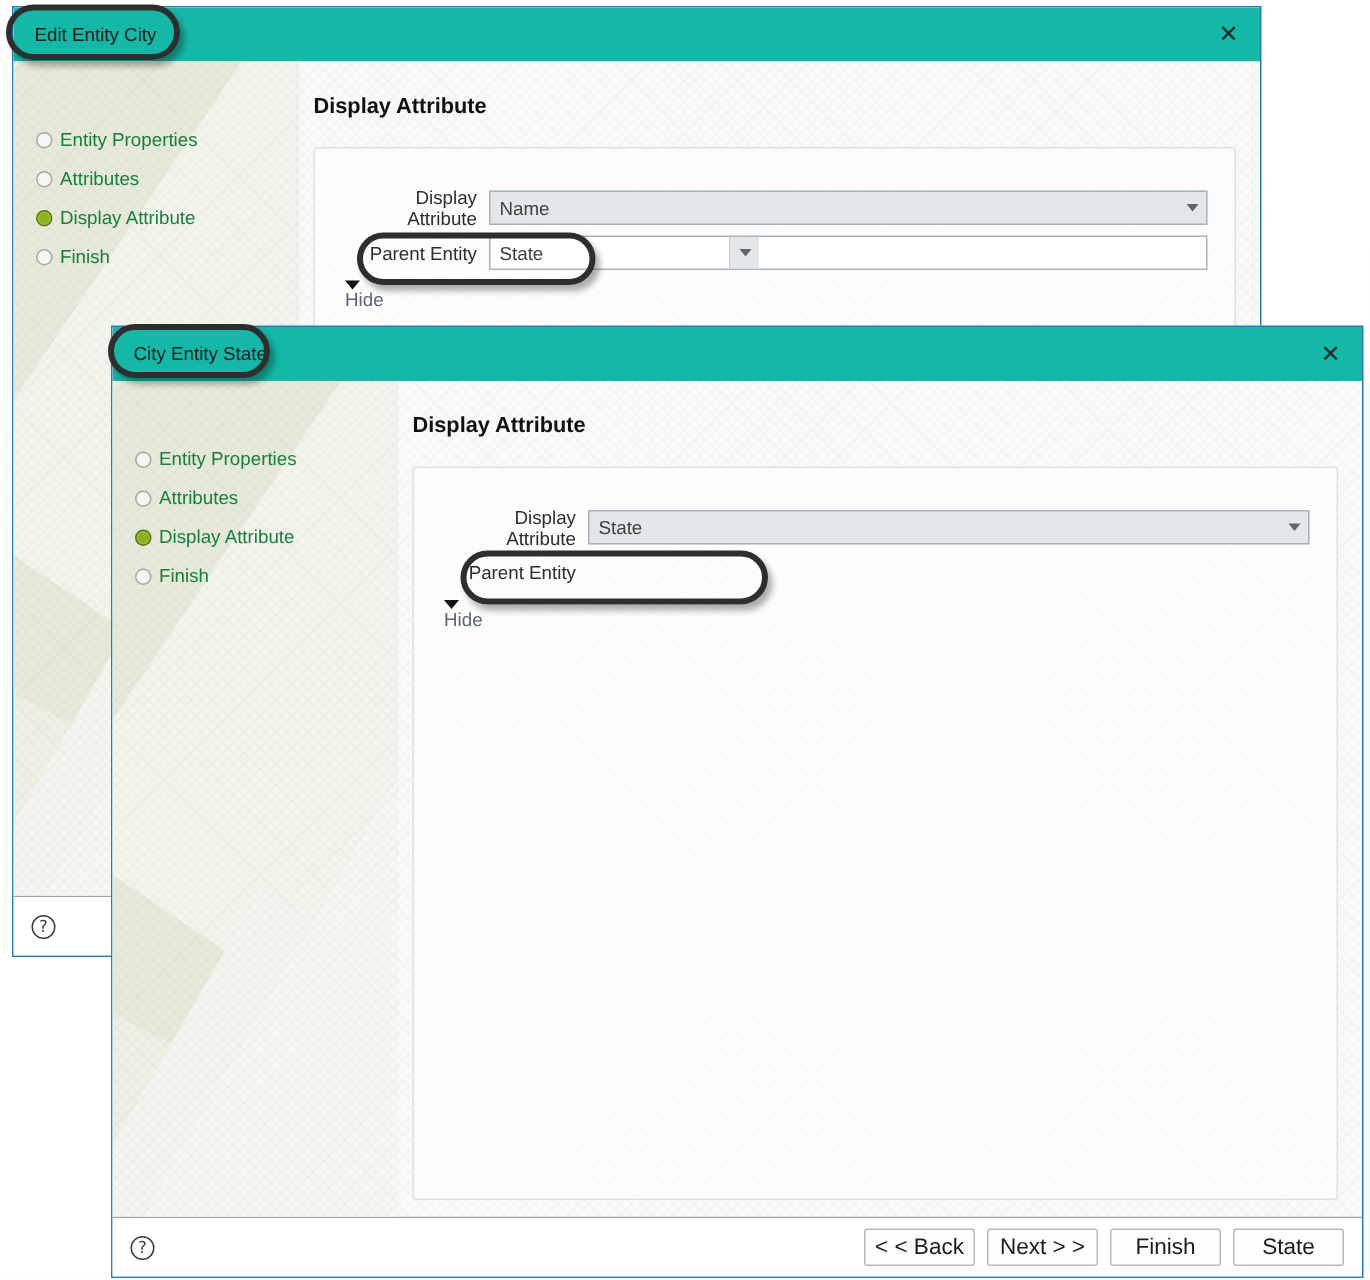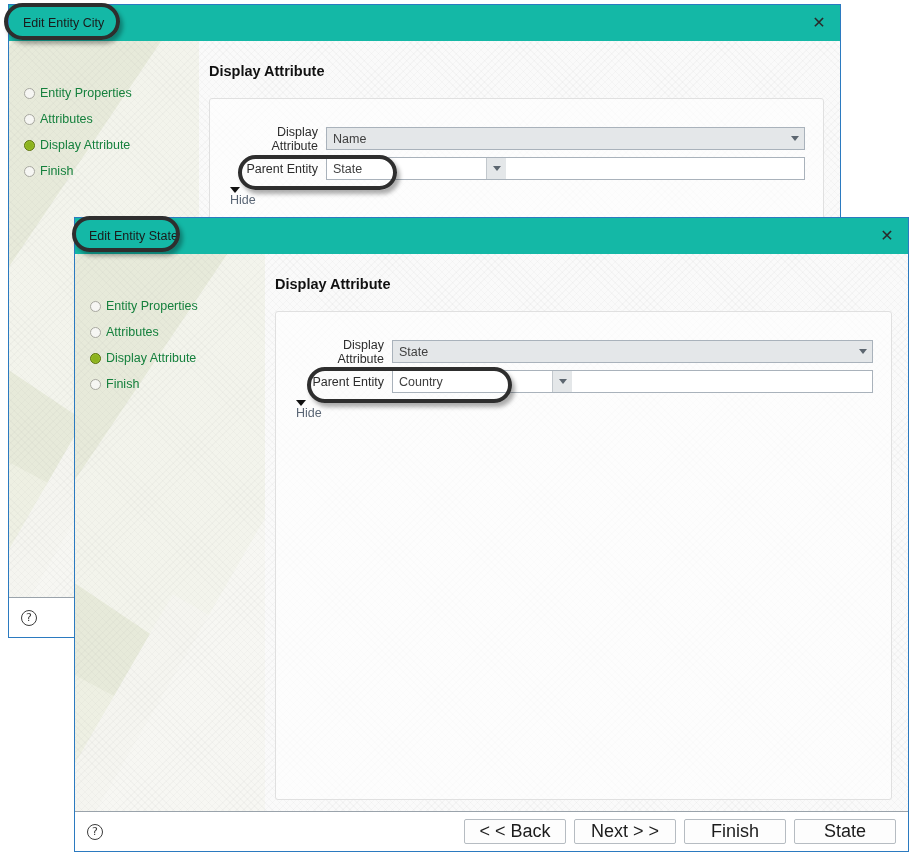--- a/index.html
+++ b/index.html
@@ -285,26 +285,26 @@
     cursor: pointer;
     font-family: "DejaVu Sans", sans-serif;
     flex: 0 0 auto;
   }
   .footer-buttons {
     margin-left: auto;
     display: flex;
     gap: 8px;
   }
   .btn {
-    width: 102px;
+    width: 74px;
     height: 25px;
     background: #fdfdfd;
     border: 1px solid #b6bcc2;
     border-radius: 2px;
-    font-size: 18px;
+    font-size: 15px;
     color: #1c1c1c;
     font-family: "Liberation Sans", sans-serif;
     cursor: pointer;
   }
 
   
   .annot {
     position: absolute;
     border: 4px solid #2e2e2e;
     border-radius: 999px;
@@ -391,21 +391,21 @@
   </div>
 
   <div class="footer">
     <span class="help-icon">?</span>
   </div>
 </div>
 
 <div class="dialog" id="dialog-state">
 
   <div class="titlebar">
-    <span class="titlebar-text">Edit Entity State</span>
+    <span class="titlebar-text">City Entity State</span>
     <span class="close-btn">✕</span>
   </div>
 
   <div class="dialog-body">
 
     <div class="sidebar">
       <div class="sidebar-shape-a"></div>
       <div class="sidebar-shape-b"></div>
       <div class="sidebar-shape-c"></div>
       <div class="sidebar-shape-d"></div>
@@ -440,26 +440,20 @@
           <div class="combo">
             <span class="combo-value">State</span>
             <span class="combo-arrow">
                 <i></i>
               </span>
           </div>
         </div>
 
         <div class="field-row">
           <span class="field-label">Parent Entity</span>
-          <div class="combo editable">
-            <span class="combo-value">Country</span>
-            <span class="combo-arrow">
-                <i></i>
-              </span>
-          </div>
         </div>
 
         <div class="hide-link">
           <span class="hide-caret"></span>
           <span class="hide-text">Hide</span>
         </div>
 
       </div>
     </div>
   </div>

